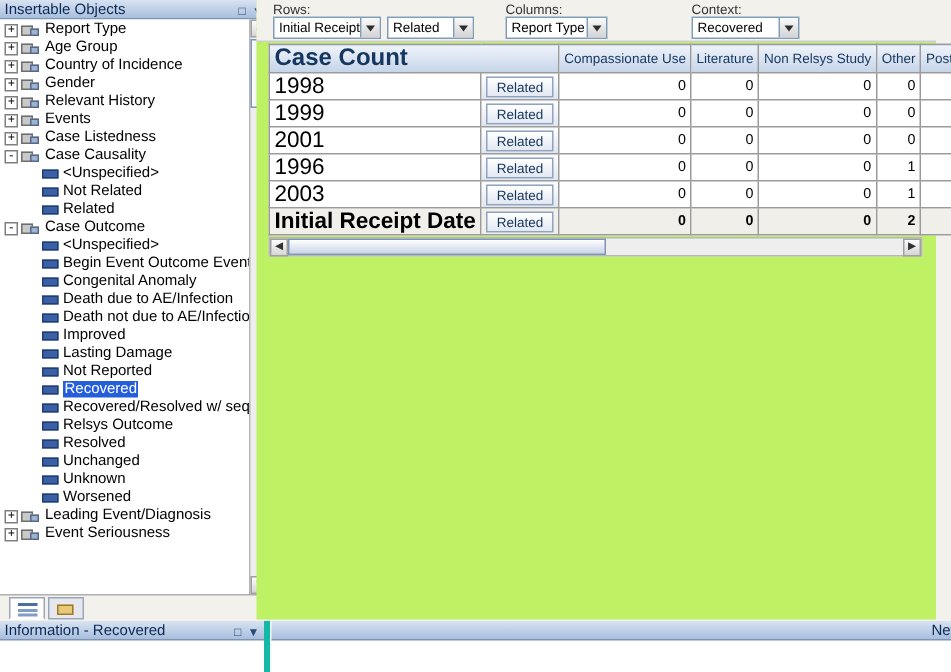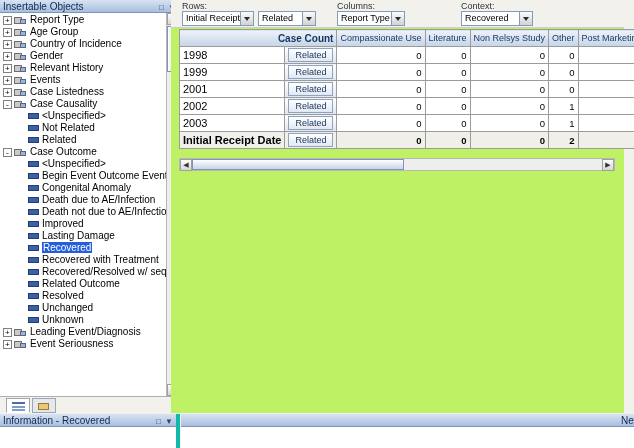--- a/index.html
+++ b/index.html
@@ -297,36 +297,36 @@
     padding: 0 3px;
     height: 17px;
     box-sizing: border-box;
     overflow: hidden;
     white-space: nowrap;
   }
   th.corner {
     background: linear-gradient(to bottom, #eef3fa, #c5d4e8);
     color: #15365f;
     font-weight: bold;
-    font-size: 10px;
-    text-align: right;
+    font-size: 16px;
+    text-align: left;
     height: 22px;
   }
   th.colhdr {
     background: linear-gradient(to bottom, #eef3fa, #c5d4e8);
     color: #15365f;
     font-weight: normal;
     font-size: 9px;
     text-align: center;
     height: 22px;
   }
   td.rowhdr {
     background: #ffffff;
     text-align: left;
-    font-size: 11px;
+    font-size: 15px;
   }
   td.rowhdr.total {
     font-weight: bold;
     background: #f0efe9;
   }
   td.relbtn {
     background: linear-gradient(to bottom, #ffffff, #dfe6f0);
     text-align: center;
     font-size: 9px;
     padding: 0;
@@ -412,27 +412,28 @@
           <div class="node indent2"><span class="expander none"></span><span class="ico-leaf"></span><span class="lbl">Not Related</span></div>
           <div class="node indent2"><span class="expander none"></span><span class="ico-leaf"></span><span class="lbl">Related</span></div>
           <div class="node indent1"><span class="expander">-</span><span class="ico-folder"></span><span class="lbl">Case Outcome</span></div>
           <div class="node indent2"><span class="expander none"></span><span class="ico-leaf"></span><span class="lbl">&lt;Unspecified&gt;</span></div>
           <div class="node indent2"><span class="expander none"></span><span class="ico-leaf"></span><span class="lbl">Begin Event Outcome Event OEND</span></div>
           <div class="node indent2"><span class="expander none"></span><span class="ico-leaf"></span><span class="lbl">Congenital Anomaly</span></div>
           <div class="node indent2"><span class="expander none"></span><span class="ico-leaf"></span><span class="lbl">Death due to AE/Infection</span></div>
           <div class="node indent2"><span class="expander none"></span><span class="ico-leaf"></span><span class="lbl">Death not due to AE/Infection</span></div>
           <div class="node indent2"><span class="expander none"></span><span class="ico-leaf"></span><span class="lbl">Improved</span></div>
           <div class="node indent2"><span class="expander none"></span><span class="ico-leaf"></span><span class="lbl">Lasting Damage</span></div>
+          <div class="node indent2"><span class="expander none"></span><span class="ico-leaf"></span><span class="lbl">Not Reported</span></div>
           <div class="node indent2 selected"><span class="expander none"></span><span class="ico-leaf"></span><span class="lbl">Recovered</span></div>
-          <div class="node indent2"><span class="expander none"></span><span class="ico-leaf"></span><span class="lbl">Recovered with Treatment</span></div>
           <div class="node indent2"><span class="expander none"></span><span class="ico-leaf"></span><span class="lbl">Recovered/Resolved w/ sequelae</span></div>
-          <div class="node indent2"><span class="expander none"></span><span class="ico-leaf"></span><span class="lbl">Related Outcome</span></div>
+          <div class="node indent2"><span class="expander none"></span><span class="ico-leaf"></span><span class="lbl">Relsys Outcome</span></div>
           <div class="node indent2"><span class="expander none"></span><span class="ico-leaf"></span><span class="lbl">Resolved</span></div>
           <div class="node indent2"><span class="expander none"></span><span class="ico-leaf"></span><span class="lbl">Unchanged</span></div>
           <div class="node indent2"><span class="expander none"></span><span class="ico-leaf"></span><span class="lbl">Unknown</span></div>
+          <div class="node indent2"><span class="expander none"></span><span class="ico-leaf"></span><span class="lbl">Worsened</span></div>
           <div class="node indent1"><span class="expander">+</span><span class="ico-folder"></span><span class="lbl">Leading Event/Diagnosis</span></div>
           <div class="node indent1"><span class="expander">+</span><span class="ico-folder"></span><span class="lbl">Event Seriousness</span></div>
         </div>
     </div>
 
     <div id="tree-vscroll">
       <div class="sb-btn">▲</div>
       <div class="sb-thumb"></div>
       <div class="sb-btn sb-bot">▼</div>
     </div>
@@ -534,21 +535,21 @@
             <tr>
               <td class="rowhdr">2001</td>
               <td class="relbtn"><span>Related</span></td>
               <td class="num">0</td>
               <td class="num">0</td>
               <td class="num">0</td>
               <td class="num">0</td>
               <td class="num">0</td>
             </tr>
             <tr>
-              <td class="rowhdr">2002</td>
+              <td class="rowhdr">1996</td>
               <td class="relbtn"><span>Related</span></td>
               <td class="num">0</td>
               <td class="num">0</td>
               <td class="num">0</td>
               <td class="num">1</td>
               <td class="num">0</td>
             </tr>
             <tr>
               <td class="rowhdr">2003</td>
               <td class="relbtn"><span>Related</span></td>

